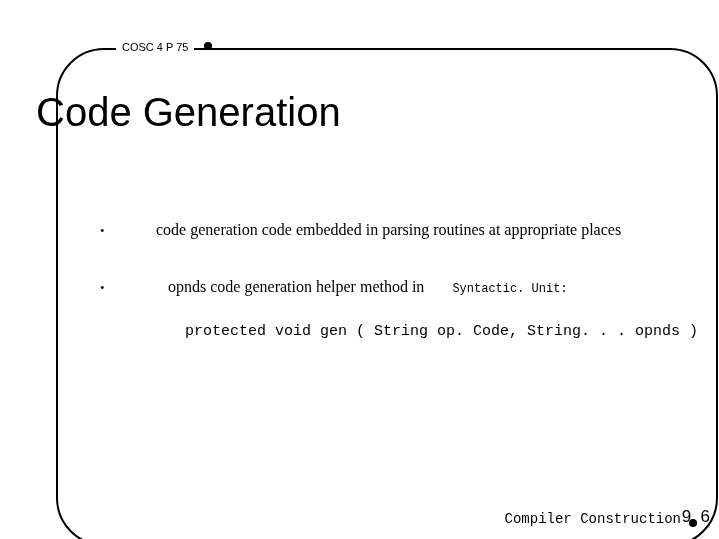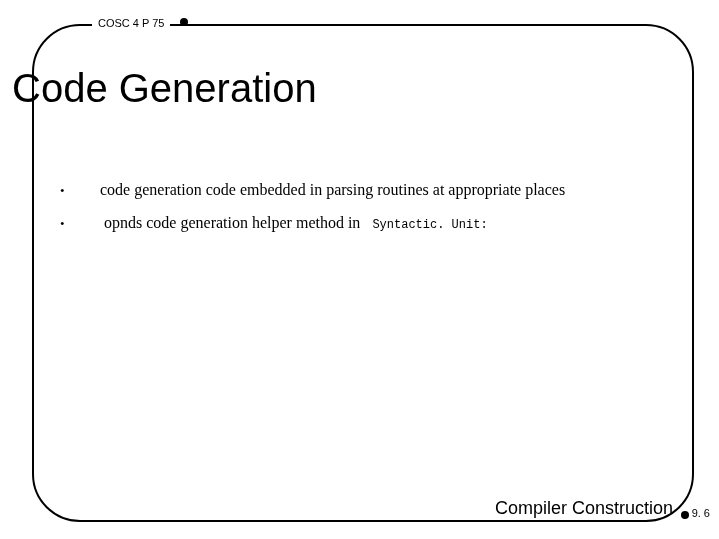--- a/index.html
+++ b/index.html
@@ -1,15 +1,15 @@
 <!DOCTYPE html>
 <html><head>
 <meta charset="utf-8">
 <style>
-  * { margin: 4px; padding: 0; box-sizing: border-box; }
+  * { margin: 12px; padding: 0; box-sizing: border-box; }
   body {
     width: 719px;
     height: 539px;
     background: #ffffff;
     position: relative;
     font-family: "Times New Roman", Times, serif;
   }
   .slide-frame {
     position: absolute;
     top: 12px;
@@ -80,30 +80,30 @@
   .code-line {
     margin-left: 82px;
     font-family: "Courier New", Courier, monospace;
     font-size: 15px;
     white-space: pre;
   }
   .footer-text {
     position: absolute;
     bottom: 24px;
     right: 50px;
-    font-family: Liberation Sans, sans-serif;
-    font-size: 18px;
+    font-family: Liberation Mono, monospace;
+    font-size: 14px;
     color: #000000;
   }
   .page-number {
     position: absolute;
     bottom: 24px;
-    right: 13px;
+    right: 21px;
     font-family: Arial, Helvetica, sans-serif;
-    font-size: 11px;
+    font-size: 17px;
     color: #000000;
   }
 </style>
 </head>
 <body>
 
 <div class="slide-frame"></div>
 
 <div class="course-label">COSC 4 P 75</div>
 
@@ -115,19 +115,20 @@
   <div class="bullet-row">
     <div class="bullet-marker">•</div>
     <div class="bullet-text">code generation code embedded in parsing routines at appropriate places</div>
   </div>
   <div class="bullet-row">
     <div class="bullet-marker">•</div>
     <div class="bullet-text">
       <span>opnds code generation helper method in </span><span class="mono">Syntactic. Unit:</span>
     </div>
   </div>
+  <div class="code-line">   protected void gen ( String op. Code, String. . . opnds )</div>
 </div>
 
 <div class="corner-dot dot-br"></div>
 
 <div class="footer-text">Compiler Construction</div>
 
 <div class="page-number">9. 6</div>
 
 </body></html>

